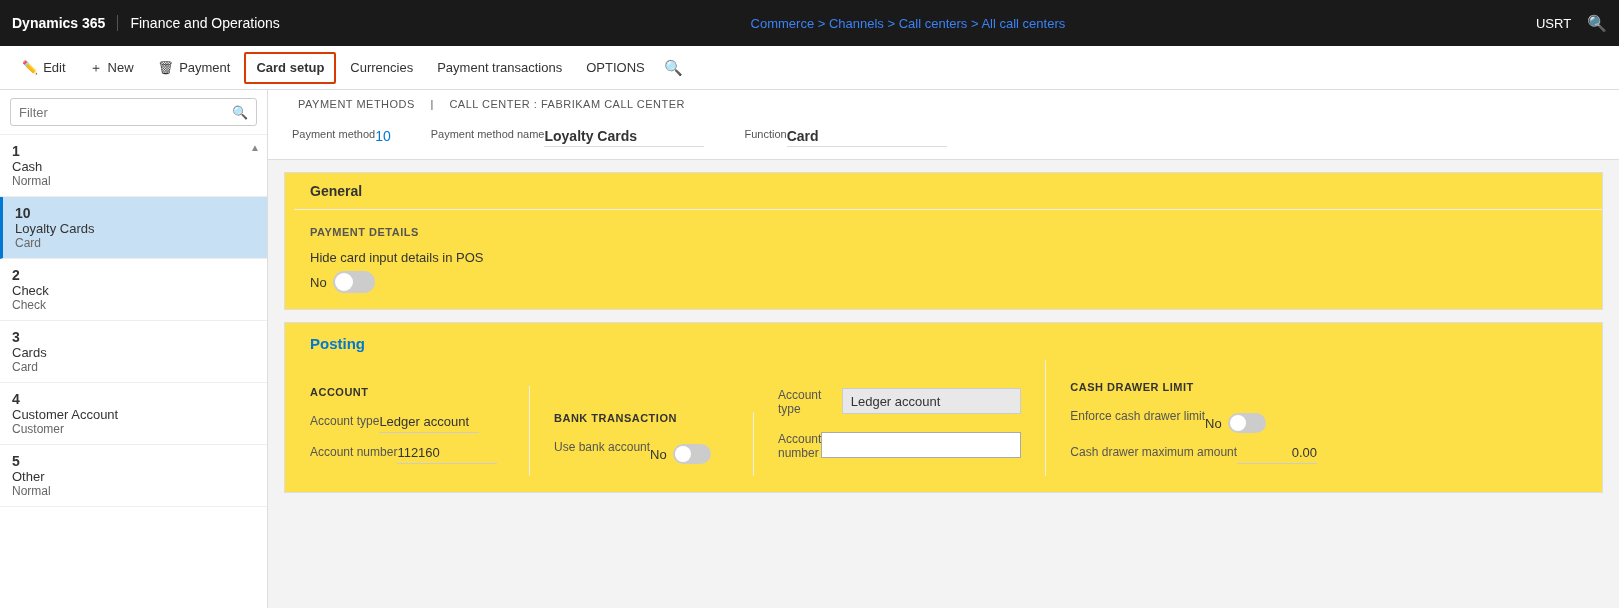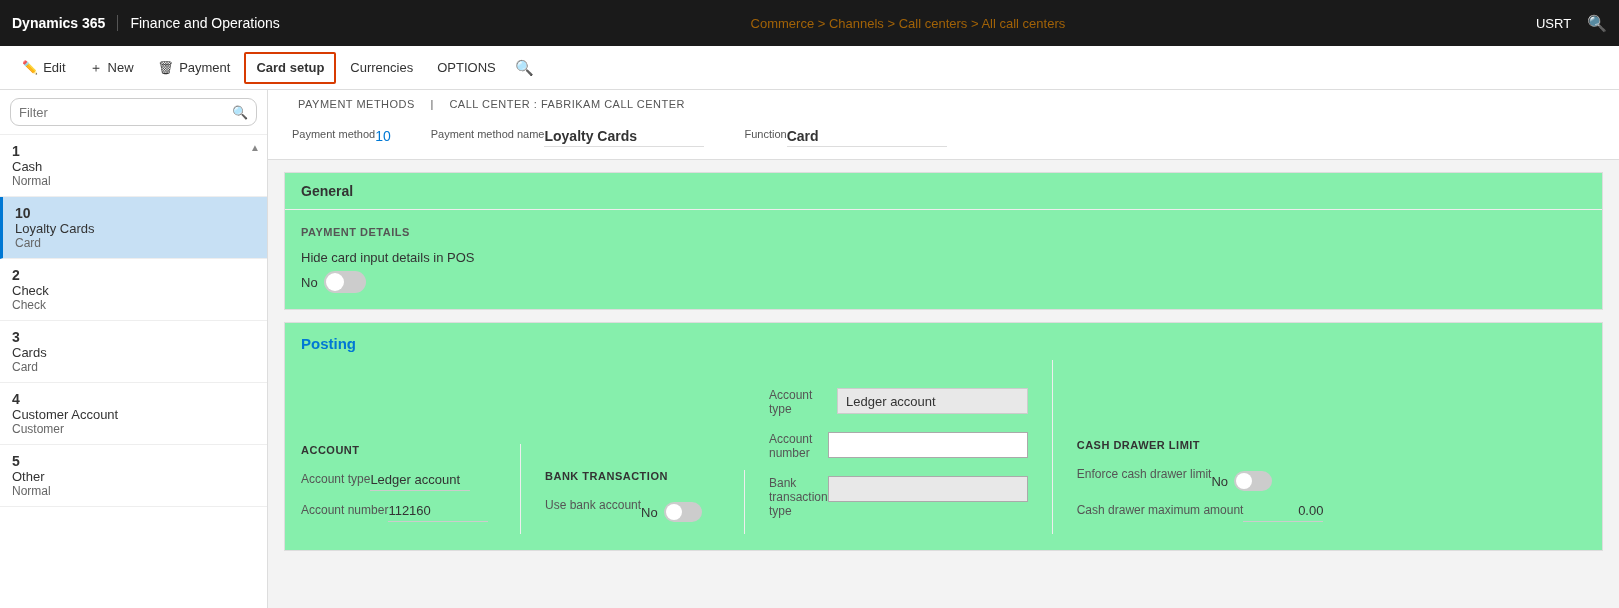--- a/index.html
+++ b/index.html
@@ -29,21 +29,21 @@
     }
     .brand-module {
       font-size: 14px;
       color: #fff;
       font-weight: 400;
     }
     .topbar-breadcrumb {
       flex: 1;
       text-align: center;
       font-size: 13px;
-      color: #a16207;
+      color: #3b82f6;
     }
     .topbar-user {
       font-size: 13px;
       color: #fff;
       margin-right: 16px;
     }
     .topbar-search-icon {
       color: #fff;
       font-size: 16px;
       cursor: pointer;
@@ -97,21 +97,21 @@
       overflow: hidden;
     }
     .sidebar-filter {
       padding: 8px 10px;
       border-bottom: 1px solid #eee;
     }
     .sidebar-filter input {
       width: 100%;
       height: 28px;
       border: 1px solid #ccc;
-      border-radius: 9px;
+      border-radius: 3px;
       padding: 0 40px 0 8px;
       font-size: 13px;
       color: #333;
       outline: none;
     }
     .sidebar-filter-wrap {
       position: relative;
     }
     .sidebar-filter-icon {
       position: absolute;
@@ -199,22 +199,23 @@
       color: #333;
       font-weight: 600;
       border-bottom: 1px solid #ddd;
       padding-bottom: 2px;
       min-width: 160px;
     }
 
     
     .section {
       margin: 12px 16px;
-      background: #86efac;
+      background: #fde047;
       border: 1px solid #ddd;
+      padding-left: 9px;
     }
     .section-title {
       font-size: 14px;
       font-weight: 600;
       color: #333;
       padding: 10px 16px;
       border-bottom: 1px solid #eee;
     }
     .section-body {
       padding: 16px;
@@ -395,20 +396,23 @@
     <span class="toolbar-btn-icon">🗑</span>
     <span>Payment</span>
   </button>
   <button class="toolbar-btn active">
     <span>Card setup</span>
   </button>
   <button class="toolbar-btn">
     <span>Currencies</span>
   </button>
   <button class="toolbar-btn">
+    <span>Payment transactions</span>
+  </button>
+  <button class="toolbar-btn">
     <span>OPTIONS</span>
   </button>
   <span style="margin-left:6px; font-size:15px; color:#555; cursor:pointer;">🔍</span>
 </div>
 
 <div class="main-layout">
 
   <div class="sidebar">
     <div class="sidebar-filter">
       <div class="sidebar-filter-wrap">
@@ -520,24 +524,20 @@
         <div class="posting-col" style="flex:0 0 260px;">
           <div class="posting-col-header" style="visibility:hidden;">.</div>
           <div class="posting-field">
             <span class="posting-field-label">Account type</span>
             <input class="posting-field-input" type="text" value="Ledger account" style="">
           </div>
           <div class="posting-field">
             <span class="posting-field-label">Account number</span>
             <input class="posting-field-input-white" type="text" style="background: rgb(255, 255, 255); min-width: 200px;">
           </div>
-          <div class="posting-field">
-            <span class="posting-field-label">Bank transaction type</span>
-            <input class="posting-field-input-white" type="text" style="background: rgb(232, 232, 232); min-width: 200px;">
-          </div>
         </div>
 
         <div class="posting-col" style="flex:0 0 280px; border-right:none;">
           <div class="posting-col-header">CASH DRAWER LIMIT</div>
           <div class="posting-field">
             <span class="posting-field-label">Enforce cash drawer limit</span>
             <div class="toggle-with-text" style="margin-top:4px;">
               <span class="toggle-text">No</span>
               <button class="toggle-sm"></button>
             </div>

